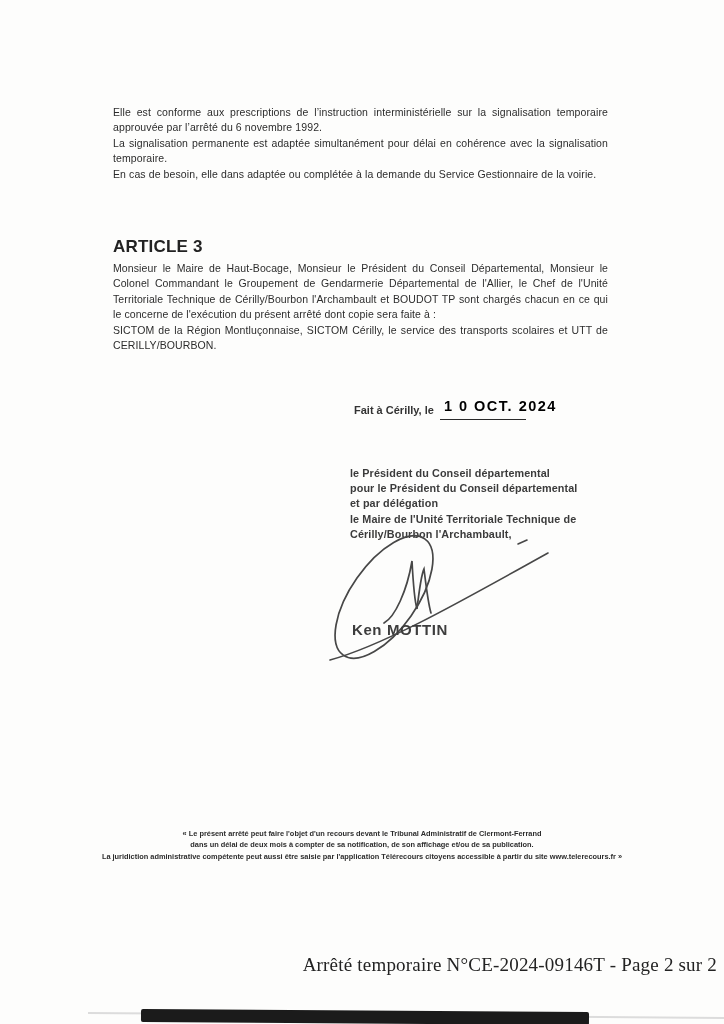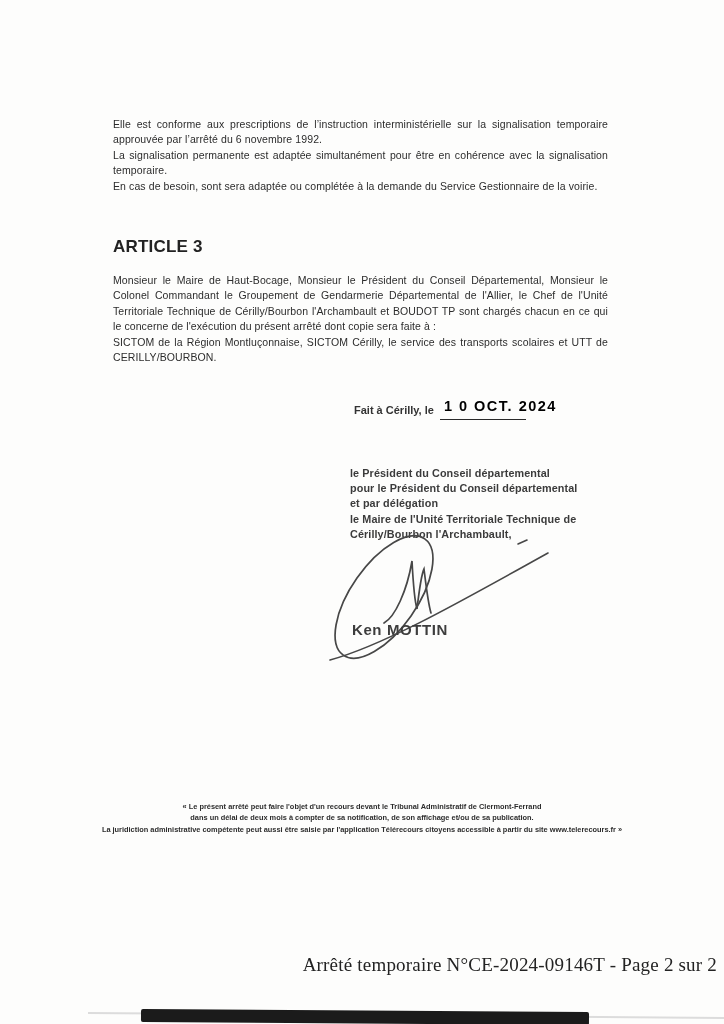--- a/index.html
+++ b/index.html
@@ -17,21 +17,20 @@
 
   
   .bodytext {
     left: 113px;
     width: 495px;
     font-size: 10.5px;
     line-height: 15.4px;
     text-align: justify;
     color: #2c2c2c;
     letter-spacing: 0.1px;
-    margin-top: 12px;
   }
   .p1 { top: 105px; }
   .p2 { top: 261px; }
   .article-heading {
     left: 113px;
     top: 237px;
     font-size: 17px;
     font-weight: bold;
     color: #222;
     letter-spacing: 0.2px;
@@ -90,21 +89,21 @@
     top: 621px;
     font-size: 15px;
     font-weight: bold;
     color: #3d3d3d;
     letter-spacing: 0.6px;
   }
 
   
   .legal {
     left: 0;
-    top: 801px;
+    top: 828px;
     width: 724px;
     text-align: center;
     font-size: 7.4px;
     font-weight: 600;
     line-height: 11.4px;
     color: #2d2d2d;
   }
   .legal div { white-space: nowrap; }
 
   
@@ -136,22 +135,22 @@
     border-radius: 2px;
     transform: rotate(0.4deg);
     transform-origin: left center;
   }
 </style>
 </head>
 <body>
 
 <div class="abs bodytext p1">
   <p>Elle est conforme aux prescriptions de l’instruction interministérielle sur la signalisation temporaire approuvée par l’arrêté du 6 novembre 1992.</p>
-  <p>La signalisation permanente est adaptée simultanément pour être en cohérence avec la signalisation temporaire.</p>
-  <p>En cas de besoin, sont sera adaptée ou complétée à la demande du Service Gestionnaire de la voirie.</p>
+  <p>La signalisation permanente est adaptée simultanément pour délai en cohérence avec la signalisation temporaire.</p>
+  <p>En cas de besoin, elle dans adaptée ou complétée à la demande du Service Gestionnaire de la voirie.</p>
 </div>
 
 <div class="abs article-heading">ARTICLE 3</div>
 <div class="abs bodytext p2">
   <p>Monsieur le Maire de Haut-Bocage, Monsieur le Président du Conseil Départemental, Monsieur le Colonel Commandant le Groupement de Gendarmerie Départemental de l'Allier, le Chef de l'Unité Territoriale Technique de Cérilly/Bourbon l'Archambault et BOUDOT TP sont chargés chacun en ce qui le concerne de l'exécution du présent arrêté dont copie sera faite à :</p>
   <p>SICTOM de la Région Montluçonnaise, SICTOM Cérilly, le service des transports scolaires et UTT de CERILLY/BOURBON.</p>
 </div>
 
 <div class="abs date-line">
   <span>Fait à Cérilly, le</span><span class="stamp-wrap"><span class="stamp-underline"></span><span class="stamp-text">1 0 OCT. 2024</span></span>

